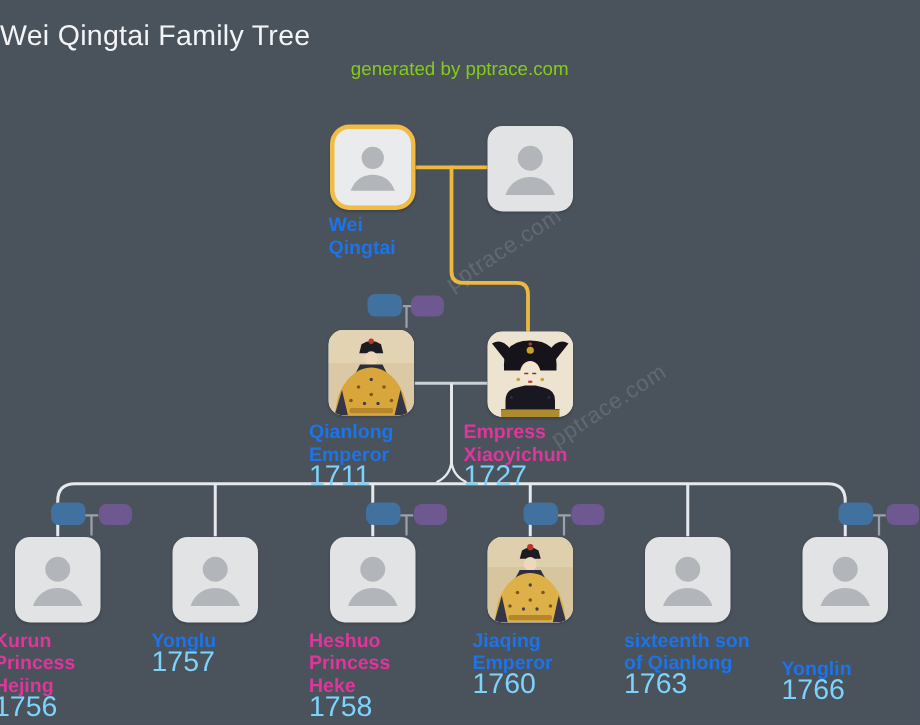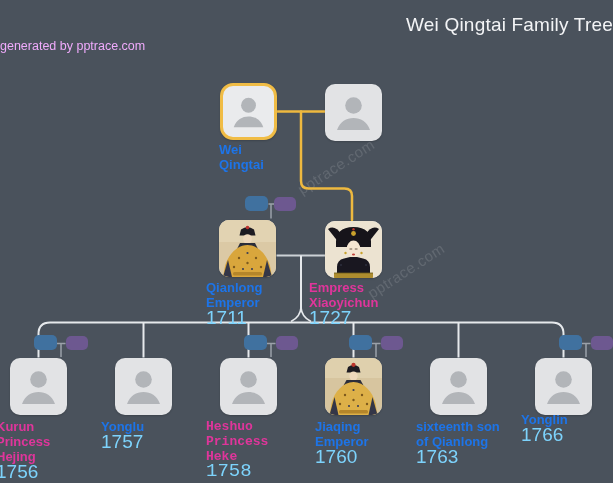--- a/index.html
+++ b/index.html
@@ -1,22 +1,22 @@
 <!DOCTYPE html>
 <html><head>
 <meta charset="utf-8">
 <style>
   html,body{margin:0;padding:0;background:#4a525c;}
   .stage{position:relative;width:613px;height:483px;background:#4a525c;overflow:hidden;
          font-family:"Liberation Sans",sans-serif;}
   .watermark{position:absolute;color:rgba(255,255,255,0.13);font-size:15px;letter-spacing:.5px;
              transform:rotate(-33deg);white-space:nowrap;z-index:0;}
-  .title{position:absolute;top:14px;left:0;width:100%;text-align:right;color:#f3f4f6;
+  .title{position:absolute;top:14px;left:0;width:100%;text-align:left;color:#f3f4f6;
          font-size:19px;font-weight:500;letter-spacing:.2px;z-index:2;}
-  .subtitle{position:absolute;top:39px;left:0;width:100%;color:#f0abfc;
+  .subtitle{position:absolute;top:39px;left:0;width:100%;text-align:center;color:#84cc16;
             font-size:12.5px;z-index:2;}
   .connectors{position:absolute;left:0;top:0;z-index:1;}
   .node{position:absolute;width:57px;height:57px;border-radius:10px;background:#e2e3e5;
         display:flex;align-items:center;justify-content:center;overflow:hidden;z-index:2;
         box-shadow:0 1px 2px rgba(0,0,0,0.18);}
   .node.selected{border:3px solid #f0bc45;border-radius:13px;background:#eaebed;box-sizing:border-box;}
   .node svg{display:block;}
   .label{position:absolute;font-weight:bold;font-size:13px;line-height:15px;z-index:2;}
   .label .yr{color:#7dd3fc;font-weight:normal;font-size:19px;line-height:15px;}
   .blue{color:#1d74e8;}
@@ -207,30 +207,30 @@
   </div>
 
   <div class="label pink" style="left:-4px;top:419px;width:85px;">
     <span>Kurun Princess Hejing</span>
     <div class="yr">1756</div>
   </div>
   <div class="label blue" style="left:101px;top:419px;width:85px;">
     <span>Yonglu</span>
     <div class="yr">1757</div>
   </div>
-  <div class="label pink" style="left:206px;top:419px;width:85px;font-family:Liberation Mono, monospace;">
+  <div class="label pink" style="left:206px;top:419px;width:85px;">
     <span>Heshuo Princess Heke</span>
     <div class="yr">1758</div>
   </div>
   <div class="label blue" style="left:315px;top:419px;width:85px;">
     <span>Jiaqing Emperor</span>
     <div class="yr">1760</div>
   </div>
   <div class="label blue" style="left:416px;top:419px;width:85px;">
     <span>sixteenth son of Qianlong</span>
     <div class="yr">1763</div>
   </div>
-  <div class="label blue" style="left:521px;top:412px;width:85px;">
+  <div class="label blue" style="left:521px;top:438px;width:85px;">
     <span>Yonglin</span>
     <div class="yr">1766</div>
   </div>
 
 </div>
 
 </body></html>

